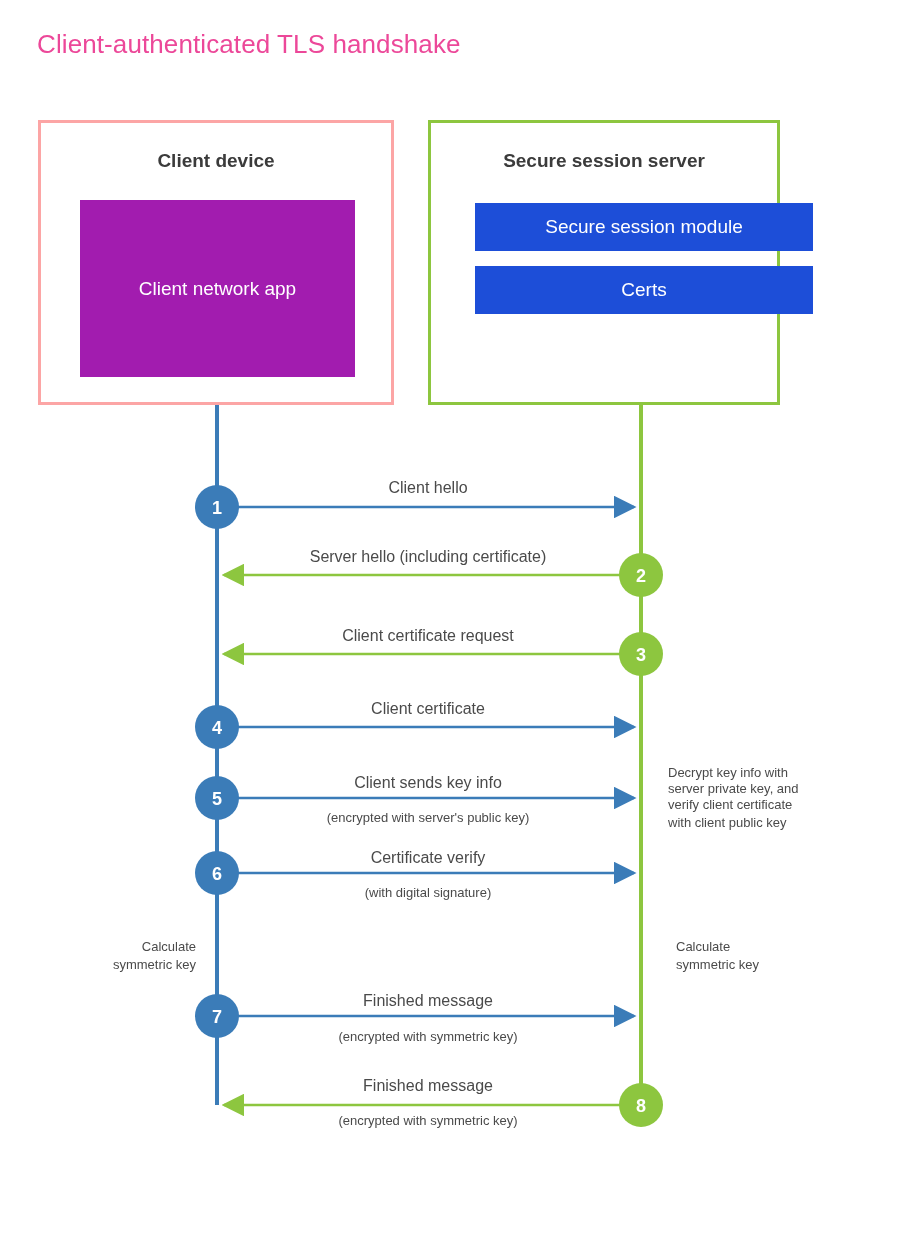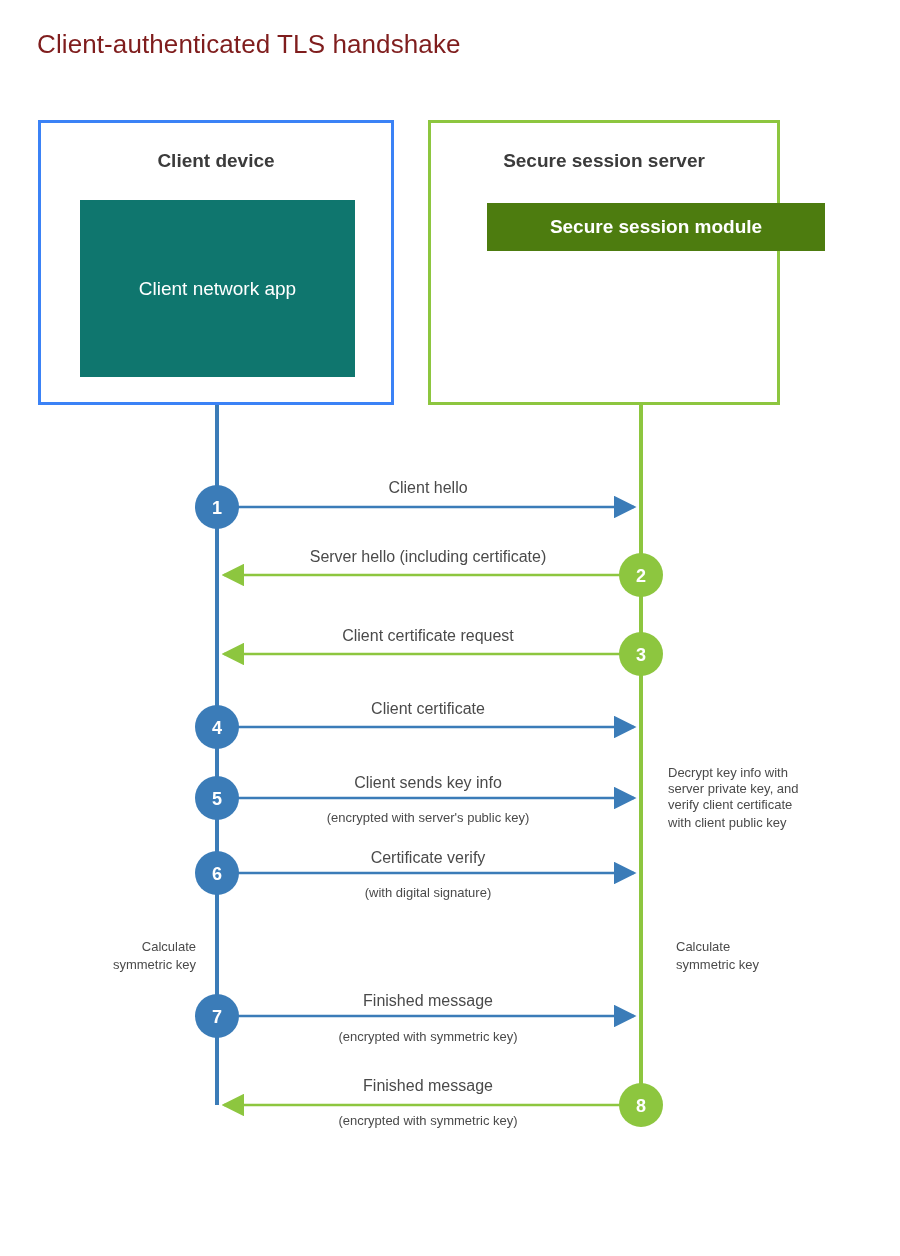--- a/index.html
+++ b/index.html
@@ -20,36 +20,36 @@
     top: 0;
     width: 900px;
     height: 1256px;
   }
   .page-title {
     position: absolute;
     left: 37px;
     top: 29px;
     font-size: 26px;
     font-weight: 400;
-    color: #7f1d1d;
+    color: #ec4899;
     letter-spacing: 0.1px;
     white-space: nowrap;
   }
   
   .participant-box {
     position: absolute;
     background: #ffffff;
     box-sizing: border-box;
   }
   #client-box {
     left: 38px;
     top: 120px;
     width: 356px;
     height: 285px;
-    border: 3px solid #3b82f6;
+    border: 3px solid #fca5a5;
   }
   #server-box {
     left: 428px;
     top: 120px;
     width: 352px;
     height: 285px;
     border: 3px solid #8dc63f;
   }
   .participant-title {
     position: absolute;
@@ -60,42 +60,41 @@
     font-size: 19px;
     font-weight: bold;
     color: #3b3b3b;
   }
   #client-app-block {
     position: absolute;
     left: 39px;
     top: 77px;
     width: 275px;
     height: 177px;
-    background: #0f766e;
+    background: #a21caf;
     color: #ffffff;
     font-size: 19px;
     display: flex;
     align-items: center;
     justify-content: center;
     text-align: center;
     line-height: 1.35;
   }
   .server-module {
     position: absolute;
-    left: 56px;
+    left: 44px;
     width: 338px;
     height: 48px;
-    background: #4d7c0f;
+    background: #1d4ed8;
     color: #ffffff;
     font-size: 19px;
     display: flex;
     align-items: center;
     justify-content: center;
     text-align: center;
-    font-weight: bold;
   }
   #server-module-0 { top: 80px; }
   #server-module-1 { top: 143px; }
   #server-module-2 { top: 205px; }
 
   
   #flow-svg {
     position: absolute;
     left: 0;
     top: 0;
@@ -136,20 +135,21 @@
   <div class="page-title">Client-authenticated TLS handshake</div>
 
   <div class="participant-box" id="client-box">
     <div class="participant-title">Client device</div>
     <div id="client-app-block">Client network app</div>
   </div>
 
   <div class="participant-box" id="server-box">
     <div class="participant-title">Secure session server</div>
     <div class="server-module" id="server-module-0">Secure session module</div>
+    <div class="server-module" id="server-module-1">Certs</div>
   </div>
 
   <svg id="flow-svg" viewBox="0 0 900 1256">
     <defs>
       <marker id="arrow-blue-right" markerWidth="9" markerHeight="9" refX="8" refY="4.5" orient="auto" markerUnits="strokeWidth">
         <path d="M0,0 L9,4.5 L0,9 Z" fill="#3b7cb8"></path>
       </marker>
       <marker id="arrow-green-left" markerWidth="9" markerHeight="9" refX="8" refY="4.5" orient="auto" markerUnits="strokeWidth">
         <path d="M0,0 L9,4.5 L0,9 Z" fill="#8dc63f"></path>
       </marker>

